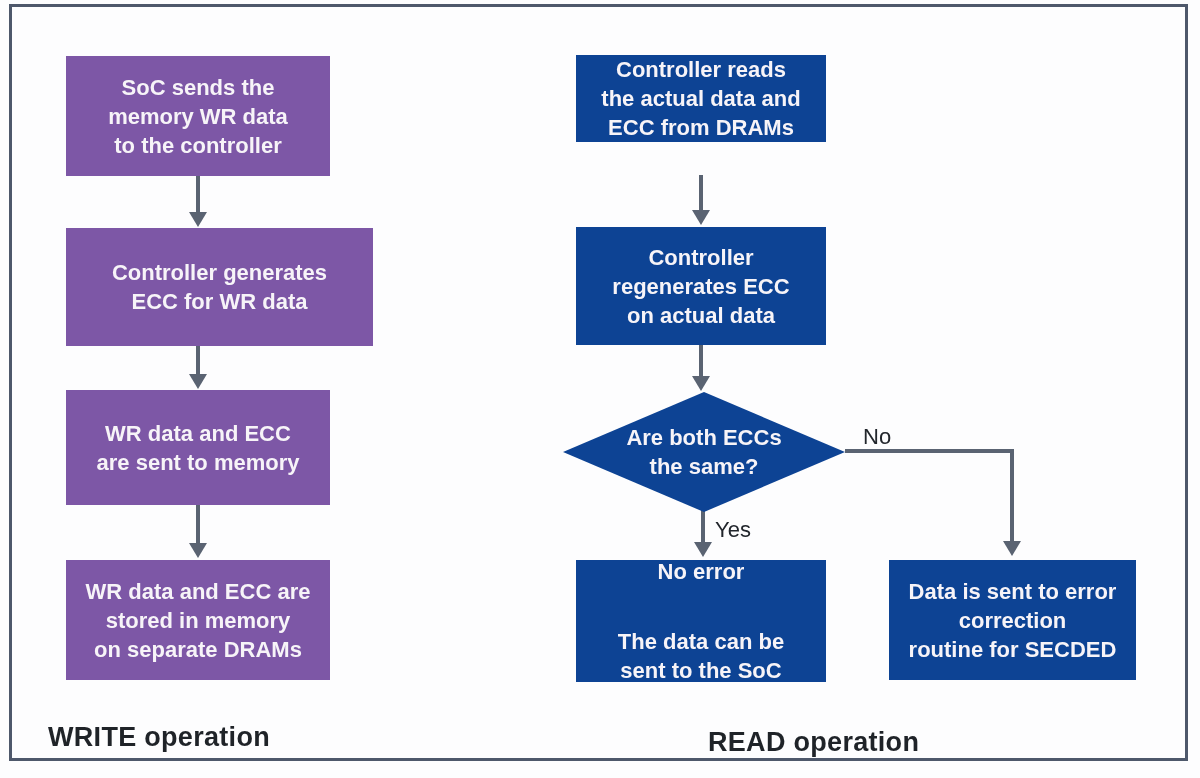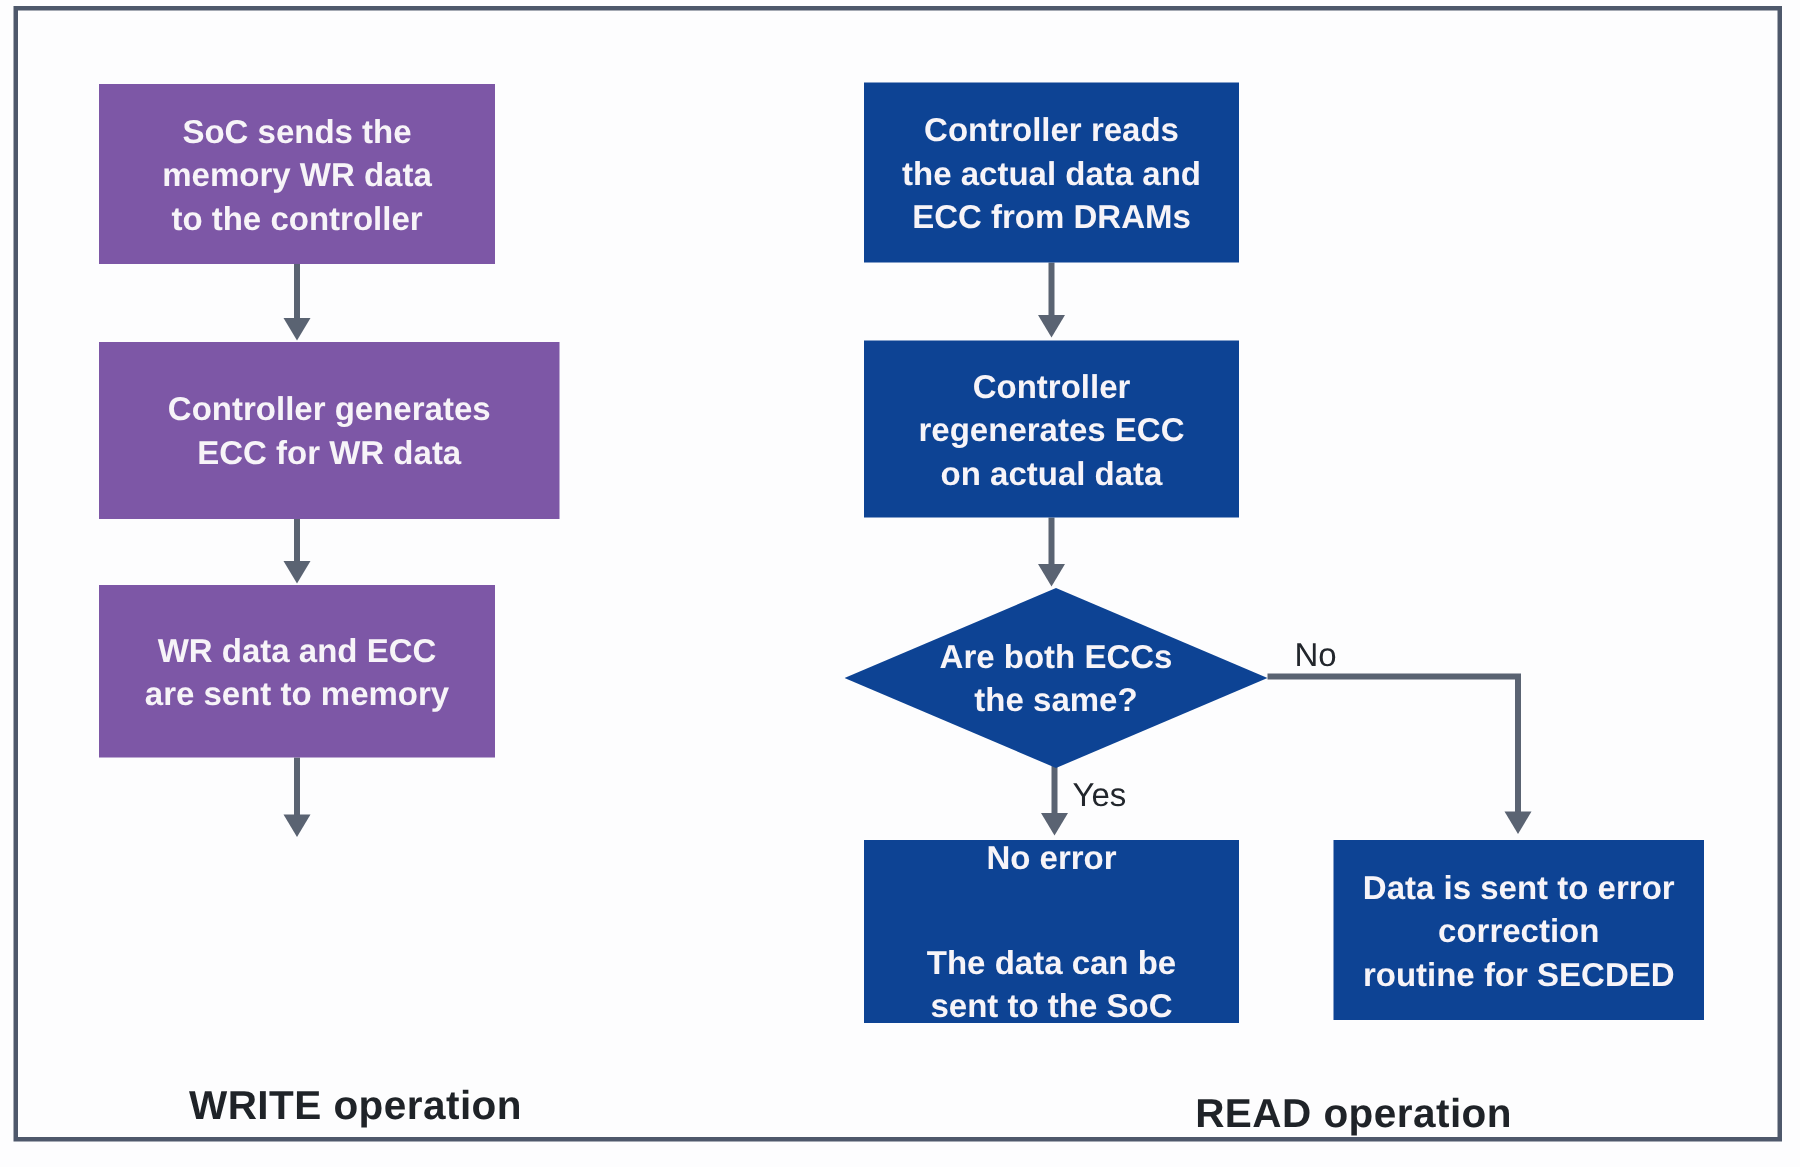--- a/index.html
+++ b/index.html
@@ -63,21 +63,21 @@
   .purple{background:var(--purple);}
   .blue{background:var(--blue);}
   .diamond{
     clip-path:polygon(50% 0%, 100% 50%, 50% 100%, 0% 50%);
     padding:0;
   }
   .node-stack{flex-direction:column;}
   .box-body{margin-top:10px;}
   .col-label{
     position:absolute;
-    text-align:right;
+    text-align:left;
     color:var(--label_text);
     font-size:27px;
     font-weight:600;
     letter-spacing:0.3px;
   }
   .edge-label{
     position:absolute;
     color:#22262c;
     font-size:22px;
     font-weight:400;
@@ -126,24 +126,27 @@
   <div class="node purple" style="left:66px; top:56px; width:264px; height:120px;">SoC sends the
 memory WR data
 to the controller</div>
 
   <div class="node purple" style="left:66px; top:228px; width:307px; height:118px;">Controller generates
 ECC for WR data</div>
 
   <div class="node purple" style="left:66px; top:390px; width:264px; height:115px;">WR data and ECC
 are sent to memory</div>
 
+  <div class="node purple" style="left:66px; top:560px; width:264px; height:120px;">WR data and ECC are
+stored in memory
+on separate DRAMs</div>
 
   <div class="col-label" style="left:48px; top:722px; width:300px;">WRITE operation</div>
 
-  <div class="node blue" style="left:576px; top:55px; width:250px; height:120px;">Controller reads
+  <div class="node blue" style="left:576px; top:55px; width:250px; height:87px;">Controller reads
 the actual data and
 ECC from DRAMs</div>
 
   <div class="node blue" style="left:576px; top:227px; width:250px; height:118px;">Controller
 regenerates ECC
 on actual data</div>
 
   <div class="node blue diamond" style="left:563px; top:392px; width:282px; height:120px;">Are both ECCs
 the same?</div>
 

